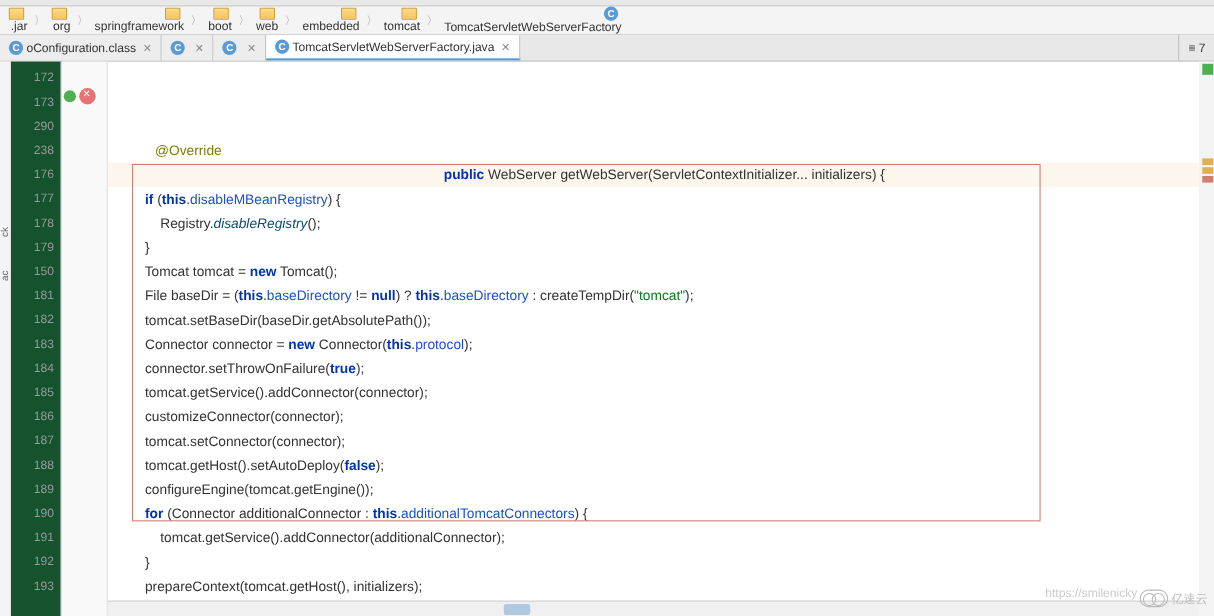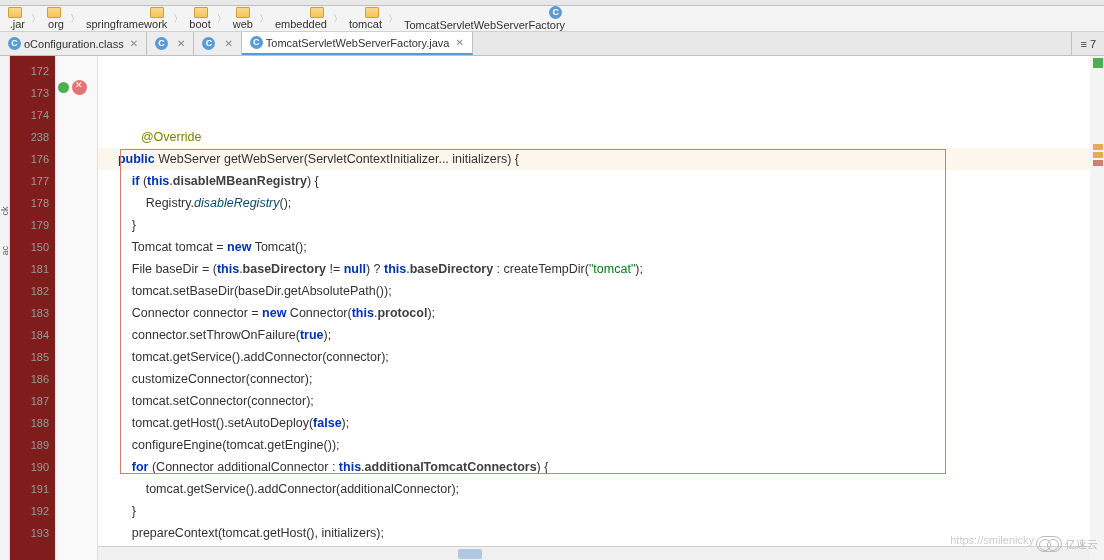--- a/index.html
+++ b/index.html
@@ -11,33 +11,33 @@
 .folder-icon { display:inline-block; width:14px; height:11px; background:linear-gradient(#fdd98a,#f4c55c); border:1px solid #d0a030; border-radius:1px; margin-right:3px; }
 .class-icon { display:inline-block; width:13px; height:13px; border-radius:50%; background:#5b9bd5; color:#fff; font-size:9px; line-height:13px; text-align:center; margin-right:3px; font-weight:bold; }
 .tabs { display:flex; height:24px; background:#e8e8e8; border-bottom:1px solid #c0c0c0; }
 .tab { display:flex; align-items:center; padding:0 8px; border-right:1px solid #c0c0c0; background:#ededed; font-size:11px; }
 .tab.active { background:#fff; border-bottom:2px solid #5b9bd5; }
 .tab .close { margin-left:6px; color:#888; font-size:10px; }
 .right-tab { margin-left:auto; display:flex; align-items:center; padding:0 8px; border-left:1px solid #c0c0c0; font-size:11px; }
 .editor-wrap { display:flex; height:504px; }
 .left-strip { width:10px; background:#f4f4f4; border-right:1px solid #e0e0e0; font-size:9px; padding-top:120px; color:#666; }
 .left-strip span { display:block; transform:rotate(-90deg); margin:30px 0; }
-.gutter { width:46px; background:#7f1d1d; text-align:right; color:#999; font-size:11px; padding-top:4px; font-family:Consolas,monospace; border-right:1px solid #e8e8e8; }
+.gutter { width:46px; background:#14532d; text-align:right; color:#999; font-size:11px; padding-top:4px; font-family:Consolas,monospace; border-right:1px solid #e8e8e8; }
 .gutter div { height:22px; line-height:22px; padding-right:6px; }
 .marks { width:42px; background:#f9f9f9; border-right:1px solid #e0e0e0; position:relative; }
 .mark-green { position:absolute; left:2px; top:26px; width:11px; height:11px; border-radius:50%; background:#4caf50; }
 .mark-red { position:absolute; left:16px; top:24px; width:15px; height:15px; border-radius:50%; background:#e57373; }
 .mark-red::after { content:"✕"; color:#fff; font-size:9px; position:absolute; left:3px; top:0; }
 .code { flex:1; font-family:Consolas,"Courier New",monospace; font-size:12.5px; line-height:22px; padding-top:4px; white-space:pre; color:#333; position:relative; }
 .code-line { height:22px; padding-left:6px; }
-.code-line.hl { background:#fdf6ec; }
+.code-line.hl { background:#fdf6ec;text-align:center; }
 .box { position:absolute; border:1px solid #d08070; left:22px; top:93px; width:826px; height:325px; pointer-events:none; }
 .kw { color:#0033b3; font-weight:bold; }
 .ann { color:#808000;margin-left:23px; }
-.fld { color:#404040; font-weight:bold; }
+.fld { color:#1d4ed8; font-weight:normal; }
 .str { color:#067d17; }
 .it { font-style:italic; color:#0c4a6e; }
 .st { text-decoration:line-through; color:#808080; }
 .right-rail { width:14px; background:#f4f4f4; position:relative; }
 .rail-warn { position:absolute; right:1px; top:2px; width:10px; height:10px; background:#4caf50; }
 .rail-mark { position:absolute; right:1px; width:10px; height:6px; background:#e0b050; }
 .scrollbar-h { position:absolute; bottom:0; left:98px; right:14px; height:14px; background:#f0f0f0; border-top:1px solid #d0d0d0; }
 .sb-thumb { position:absolute; left:360px; width:24px; height:10px; top:2px; background:#b0c8e0; border-radius:2px; }
 .watermark { position:absolute; right:70px; bottom:14px; color:#ccc; font-size:11px; }
 .logo { position:absolute; right:6px; bottom:8px; color:#bbb; font-size:11px; display:flex; align-items:flex-end; }
@@ -115,21 +115,21 @@
 </div>
 
 <div class="editor-wrap">
   <div class="left-strip">
     <span>ck</span>
     <span>ac</span>
   </div>
   <div class="gutter" id="gutter">
       <div>172</div>
       <div>173</div>
-      <div>174</div>
+      <div>290</div>
       <div>238</div>
       <div>176</div>
       <div>177</div>
       <div>178</div>
       <div>179</div>
       <div>150</div>
       <div>181</div>
       <div>182</div>
       <div>183</div>
       <div>184</div>

